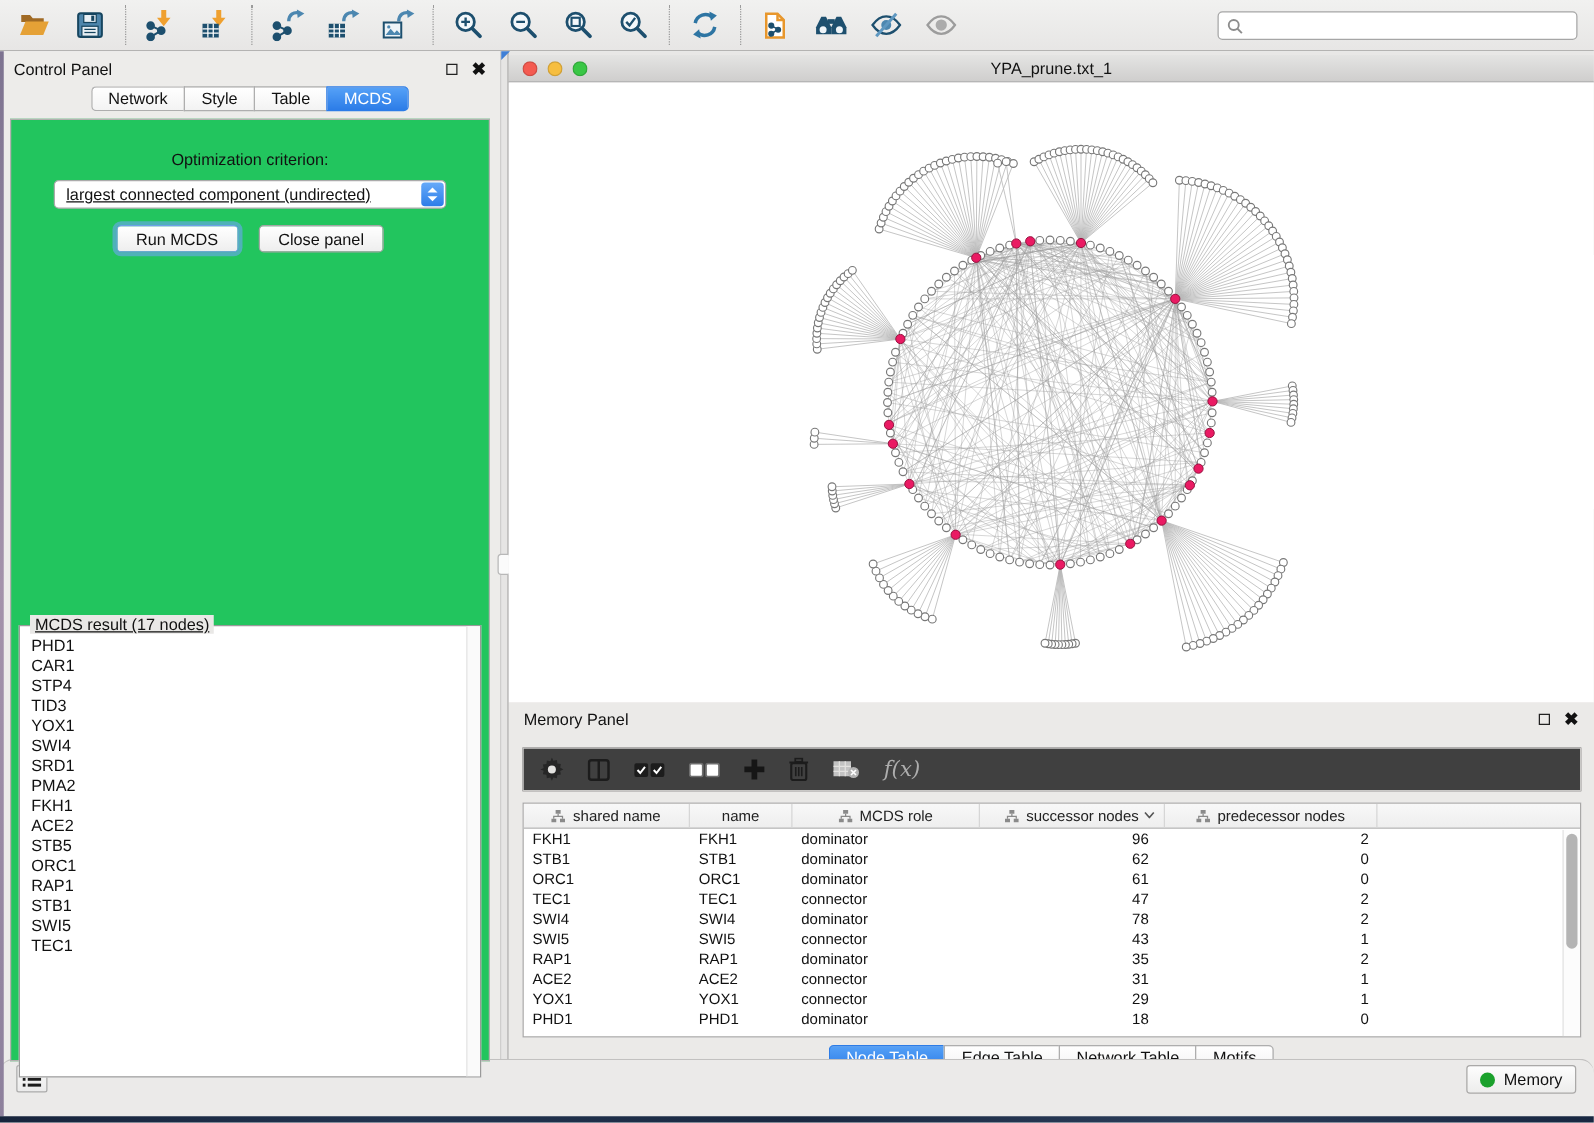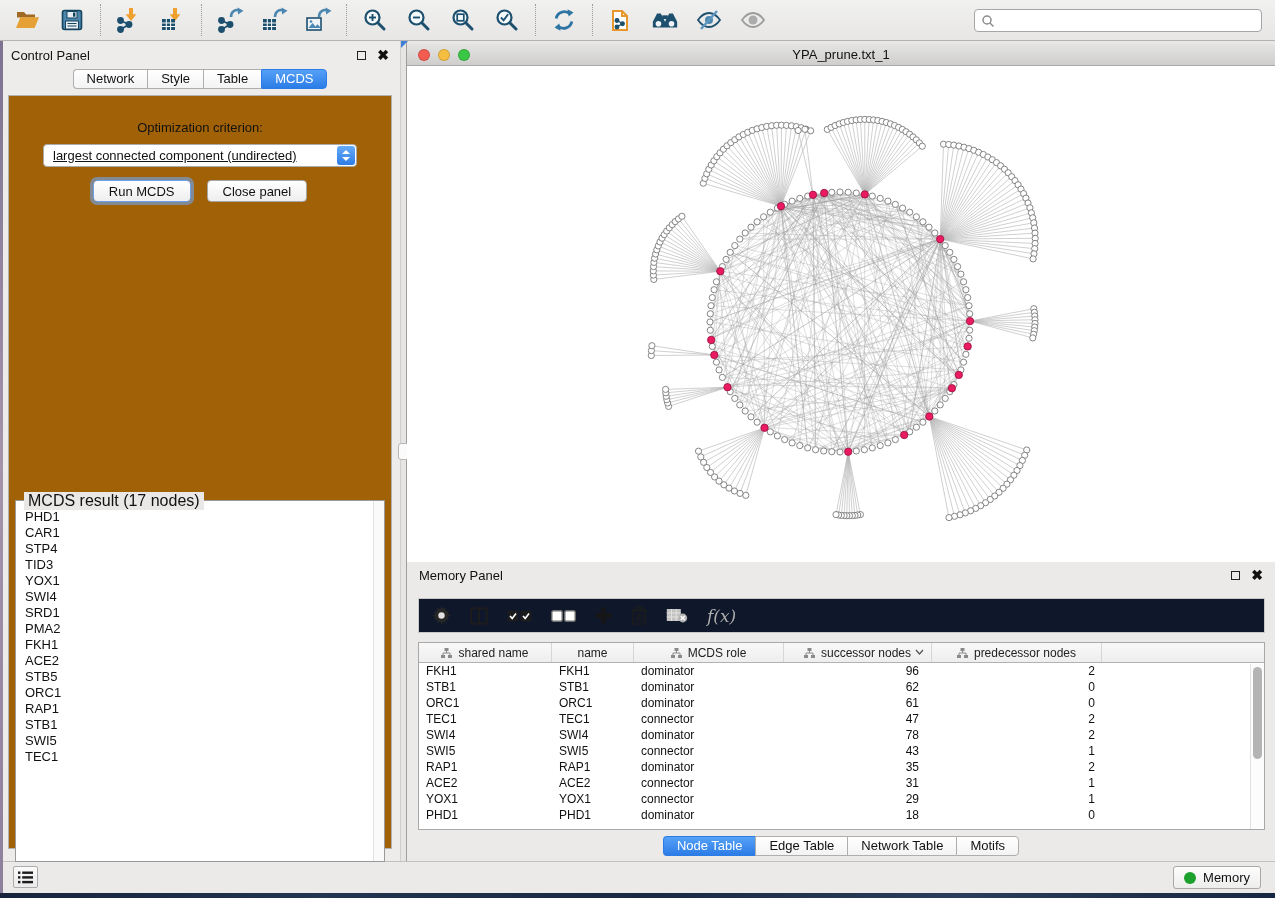--- a/index.html
+++ b/index.html
@@ -37,41 +37,41 @@
   .win-btns { margin-left:auto; display:flex; gap:11px; align-items:center; }
   .float-btn { width:9px; height:9px; border:1.6px solid #222; margin-top:1px; }
   .close-btn { font-size:14px; font-weight:bold; color:#111; line-height:10px; }
   .tabs { display:flex; justify-content:center; position:relative; z-index:3; }
   .tab { font-size:13px; height:20px; line-height:18px; padding:0 13px;
     background:linear-gradient(#ffffff,#f3f3f3); border:1px solid #aeaeae; border-right:none; color:#111; }
   .tab:first-child { border-radius:4px 0 0 4px; }
   .tab:last-child { border-right:1px solid #aeaeae; border-radius:0 4px 4px 0; }
   .tab.active { background:linear-gradient(#55a1f7,#2c7ce7); color:#fff; border-color:#2c7ce7; }
   .cp-box { position:absolute; left:8px; right:8px; top:54px; bottom:13px;
-    border:1px solid #b2b1b0; background:#a16207; z-index:1; }
+    border:1px solid #b2b1b0; background:#22c55e; z-index:1; }
   .cp-box-inner { position:relative; width:100%; height:100%; }
   .opt-label { text-align:center; margin-top:24px; font-size:13px; color:#111; }
   .select { margin:9px auto 0; width:314px; height:23px; background:#fff;
     border:1px solid #ababab; border-radius:4px; display:flex; align-items:center;
     font-size:13px; padding-left:9px; position:relative; color:#111;text-decoration:underline; }
   .select-stepper { position:absolute; right:1px; top:1px; bottom:1px; width:18px;
     background:linear-gradient(#66aaf9,#2d7de8); border-radius:3px;
     display:flex; flex-direction:column; align-items:center; justify-content:center; gap:3px; }
   .tri-up { width:0; height:0; border-left:4px solid transparent; border-right:4px solid transparent;
     border-bottom:4px solid #fff; }
   .tri-down { width:0; height:0; border-left:4px solid transparent; border-right:4px solid transparent;
     border-top:4px solid #fff; }
   .btn-row { display:flex; justify-content:center; gap:16px; margin-top:13px; }
   .btn { font-size:13px; height:22px; padding:0 15px; color:#111;
     background:linear-gradient(#ffffff,#eeeeee); border:1px solid #a6a6a6; border-radius:4px;
     display:flex; align-items:center; }
   .btn.focused { box-shadow:0 0 0 3px rgba(110,165,245,.6); border-color:#6ea0e8; }
   .mcds-group { position:absolute; left:6px; right:6px; top:380px; bottom:10px; }
   .mcds-legend { position:absolute; top:-8px; left:9px; background:#e9e8e6; padding:0 4px;
-    font-size:16px; z-index:2; color:#111; }
+    font-size:13px; z-index:2; color:#111;text-decoration:underline; }
   .mcds-list { position:absolute; inset:0; border:1px solid #9a9a9a; background:#fff;
     padding:8px 0 0 9px; overflow:hidden; }
   .mcds-item { font-size:13px; line-height:16px; color:#111; }
   .mcds-scroll { position:absolute; right:1px; top:1px; bottom:1px; width:11px;
     background:#fafafa; border-left:1px solid #e4e4e4; }
 
   
   .divider { width:7px; background:#e6e5e4; border-left:1px solid #cfcecd; border-right:1px solid #9e9d9c; position:relative; }
   .divider-handle { position:absolute; top:402px; left:-3px; width:11px; height:17px;
     background:#fbfbfb; border:1px solid #b8b8b8; border-radius:3px; }
@@ -87,42 +87,42 @@
   .light { width:12px; height:12px; border-radius:50%; border:0.5px solid rgba(0,0,0,.15); }
   .light.red { background:#f45b51; } .light.yellow { background:#f6be40; } .light.green { background:#3ac746; }
   .net-title { position:absolute; left:0; right:0; text-align:center; font-size:13px; color:#111; }
   .net-canvas { flex:1; background:#fff; position:relative; overflow:hidden; }
   .net-canvas svg { position:absolute; inset:0; }
 
   
   .table-panel { flex:1; position:relative; background:#ebeae8; }
   .tp-title-row { height:26px; display:flex; align-items:center; padding:0 12px; font-size:13px; color:#111; }
   .tp-toolbar { position:absolute; left:11px; right:10px; top:36px; height:35px;
-    background:#0f172a; border:1px solid #c9c8c6; display:flex; align-items:center; gap:19px; padding:0 13px; }
+    background:#404040; border:1px solid #c9c8c6; display:flex; align-items:center; gap:19px; padding:0 13px; }
   .tpi { display:flex; align-items:center; justify-content:center; }
   .fx { font-family:"DejaVu Serif", serif; font-style:italic; font-size:17px; color:#adadad; }
   .tp-table { position:absolute; left:11px; right:10px; top:80px; bottom:32px;
     background:#fff; border:1px solid #a9a8a7; overflow:hidden; }
   .thead { display:flex; height:20px; background:linear-gradient(#f8f8f8,#eeeeee);
     border-bottom:1px solid #b2b2b2; }
   .th { display:flex; align-items:center; justify-content:center; gap:6px; font-size:12px; color:#222;
     border-right:1px solid #d6d6d6; position:relative; flex:none; }
   .th .sort { position:absolute; right:7px; top:6px; }
   .trow { display:flex; height:16px; }
   .td { font-size:12px; color:#111; display:flex; align-items:center; flex:none; }
   .td.text { padding-left:7px; }
   .td.num { justify-content:flex-end; }
   .tp-scroll { position:absolute; top:21px; right:0; bottom:0; width:14px;
     background:#fcfcfc; border-left:1px solid #e2e2e2; }
   .tp-thumb { position:absolute; top:3px; right:2px; width:9px; height:92px; background:#b4b4b4; border-radius:5px; }
   .tp-tabs { position:absolute; bottom:6px; left:0; right:0; display:flex; justify-content:center; }
 
   
-  .statusbar { position:absolute; left:0; right:0; bottom:5px; height:32px;
-    background:#ebeae9; border-top:1px solid #c2c1c0; }
+  .statusbar { position:absolute; left:0; right:0; bottom:5px; height:46px;
+    background:#ebeae9; border-top:1px solid #c2c1c0;border-radius:11px; }
   .list-btn { position:absolute; left:13px; top:4px; width:25px; height:22px;
     background:linear-gradient(#fbfbfb,#ebebeb); border:1px solid #ababab; border-radius:2px;
     display:flex; align-items:center; justify-content:center; }
   .memory-btn { position:absolute; right:14px; top:4px; height:23px; padding:0 10px;
     background:linear-gradient(#fdfdfd,#ededec); border:1px solid #aaa9a8; border-radius:3px;
     display:flex; align-items:center; gap:7px; font-size:13px; color:#111; }
   .mem-dot { width:12px; height:12px; border-radius:50%; background:#1ba12c; }
 </style>
 </head>
 <body>

